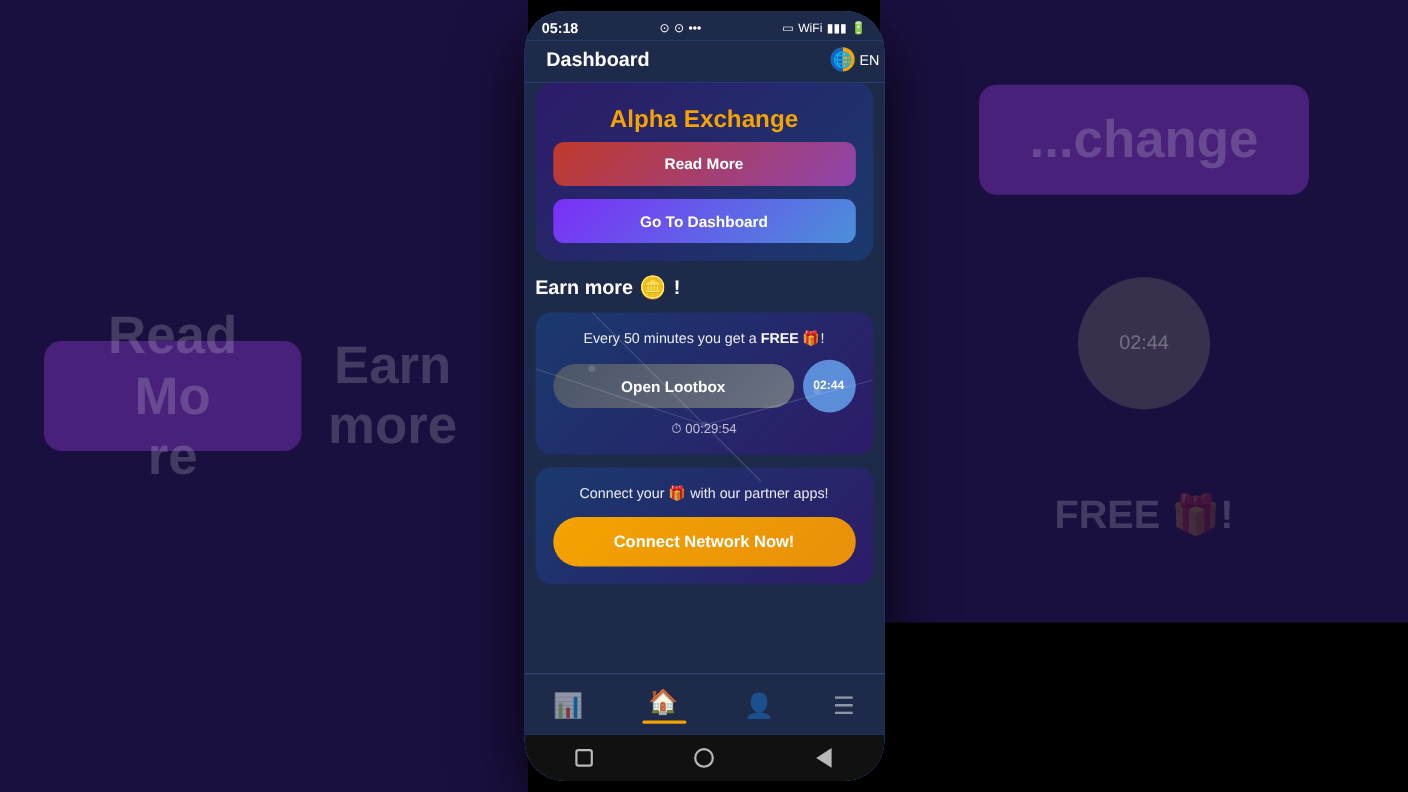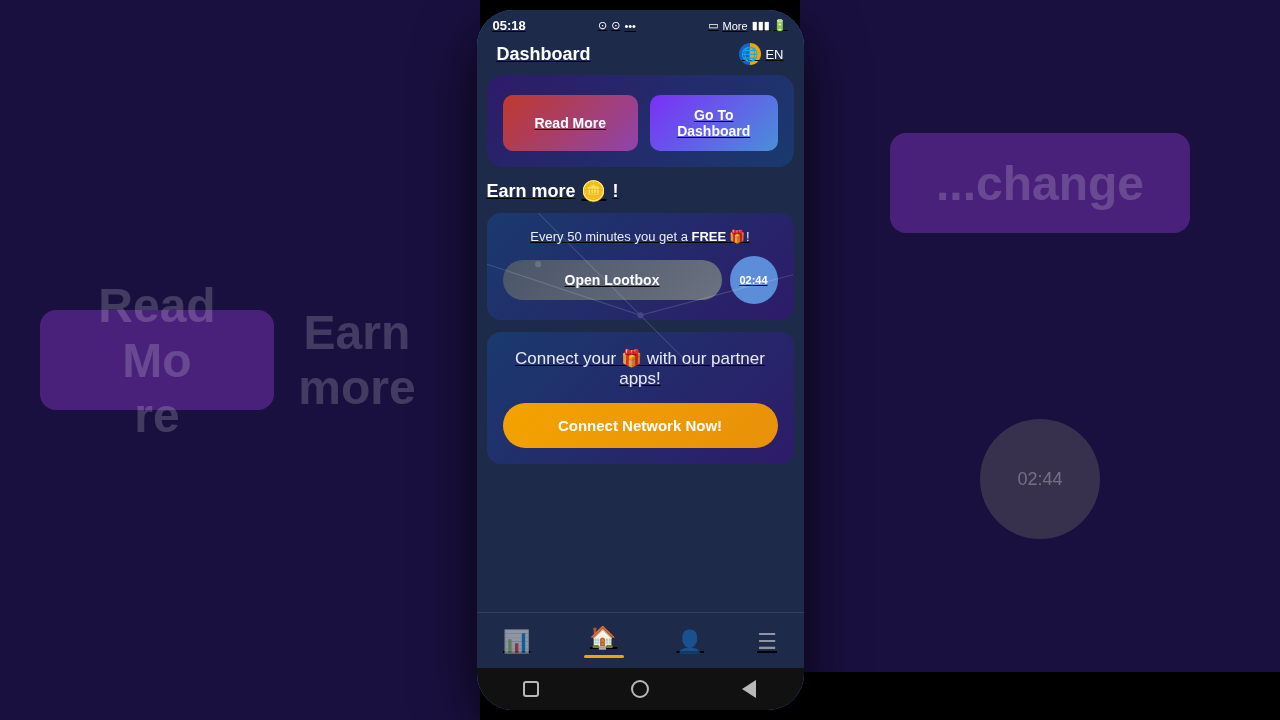--- a/index.html
+++ b/index.html
@@ -29,21 +29,21 @@
       justify-content: space-around;
       padding: 40px;
       overflow: hidden;
     }
 
     .bg-right {
       position: absolute;
       right: 0;
       top: 0;
       width: 480px;
-      height: 672px;
+      height: 566px;
       background: #1a1040;
       display: flex;
       flex-direction: column;
       align-items: center;
       justify-content: space-around;
       padding: 40px;
       overflow: hidden;
     }
 
     .bg-text {
@@ -81,21 +81,20 @@
       position: relative;
       width: 327px;
       height: 700px;
       background: #3b82f6;
       border-radius: 36px;
       overflow: hidden;
       z-index: 10;
       box-shadow: 0 20px 60px rgba(0,0,0,0.8);
       display: flex;
       flex-direction: column;
-      text-decoration: underline;
     }
 
     
     .status-bar {
       background: #1e2a4a;
       padding: 8px 16px 4px 16px;
       display: flex;
       justify-content: space-between;
       align-items: center;
       flex-shrink: 0;
@@ -119,21 +118,21 @@
       display: flex;
       gap: 4px;
       align-items: center;
       color: #fff;
       font-size: 11px;
     }
 
     
     .header {
       background: #1e2a4a;
-      padding: 6px 20px 10px 20px;
+      padding: 6px 4px 10px 20px;
       display: flex;
       justify-content: space-between;
       align-items: center;
       flex-shrink: 0;
     }
 
     .header-title {
       color: #fff;
       font-size: 18px;
       font-weight: 600;
@@ -192,20 +191,21 @@
       color: rgba(255,255,255,0.8);
       font-size: 13px;
       line-height: 1.5;
       margin-bottom: 16px;
     }
 
     .banner-buttons {
       display: flex;
       gap: 12px;
       justify-content: center;
+      flex-direction: column;
     }
 
     .btn-read-more {
       background: linear-gradient(135deg, #c0392b, #8e44ad);
       color: #fff;
       border: none;
       border-radius: 10px;
       padding: 12px 22px;
       font-size: 14px;
       font-weight: 600;
@@ -310,21 +310,21 @@
     .connect-card {
       background: linear-gradient(135deg, #1a3a6e 0%, #2d1b69 100%);
       border-radius: 14px;
       padding: 16px;
       margin-bottom: 12px;
       text-align: center;
     }
 
     .connect-text {
       color: rgba(255,255,255,0.9);
-      font-size: 17px;
+      font-size: 13px;
       margin-bottom: 14px;
     }
 
     .btn-connect {
       background: linear-gradient(135deg, #f4a300, #e8900a);
       color: #fff;
       border: none;
       border-radius: 24px;
       padding: 14px 40px;
       font-size: 15px;
@@ -427,50 +427,54 @@
   <div class="bg-text">Earn more</div>
 </div>
 
 <div class="bg-right">
   <div class="bg-purple-box">
     <span class="bg-text">...change</span>
   </div>
   <div class="bg-gray-circle">
     <span>02:44</span>
   </div>
+  <div class="bg-text" style="font-size:36px;">FREE 🎁!</div>
 </div>
 
 <div class="phone">
 
   <div class="status-bar">
     <span class="status-time">05:18</span>
     <div class="status-icons">
       <span>⊙</span>
       <span>⊙</span>
       <span>•••</span>
     </div>
     <div class="status-right">
       <span>▭</span>
-      <span>More</span>
+      <span>WiFi</span>
       <span>▮▮▮</span>
       <span>🔋</span>
     </div>
   </div>
 
   <div class="header">
     <span class="header-title">Dashboard</span>
     <div class="lang-btn">
       <div class="globe-icon">🌐</div>
       <span>EN</span>
     </div>
   </div>
 
   <div class="content">
 
     <div class="banner-card">
+      <div class="banner-title">
+        <span>Alpha </span><span style="color:#f4a300;">Exchange</span>
+      </div>
       <div class="banner-buttons">
         <button class="btn-read-more">Read More</button>
         <button class="btn-go-exchange">Go To Dashboard</button>
       </div>
     </div>
 
     <div class="earn-section">
       <div class="earn-title">
         <span>Earn more</span>
         <span class="coin-emoji">🪙</span>
@@ -486,20 +490,21 @@
           <circle cx="50" cy="50" r="3" fill="white"></circle>
           <circle cx="250" cy="70" r="3" fill="white"></circle>
         </svg>
         <div class="lootbox-text">
           <span>Every 50 minutes you get a </span><strong>FREE</strong> <span>🎁</span><span>!</span>
         </div>
         <div class="lootbox-row">
           <button class="btn-lootbox">Open Lootbox</button>
           <div class="timer-badge">02:44</div>
         </div>
+        <div class="countdown-text">⏱ 00:29:54</div>
       </div>
 
       <div class="connect-card">
         <div class="connect-text">Connect your 🎁 with our partner apps!</div>
         <button class="btn-connect">Connect Network Now!</button>
       </div>
 
     </div>
   </div>
 

